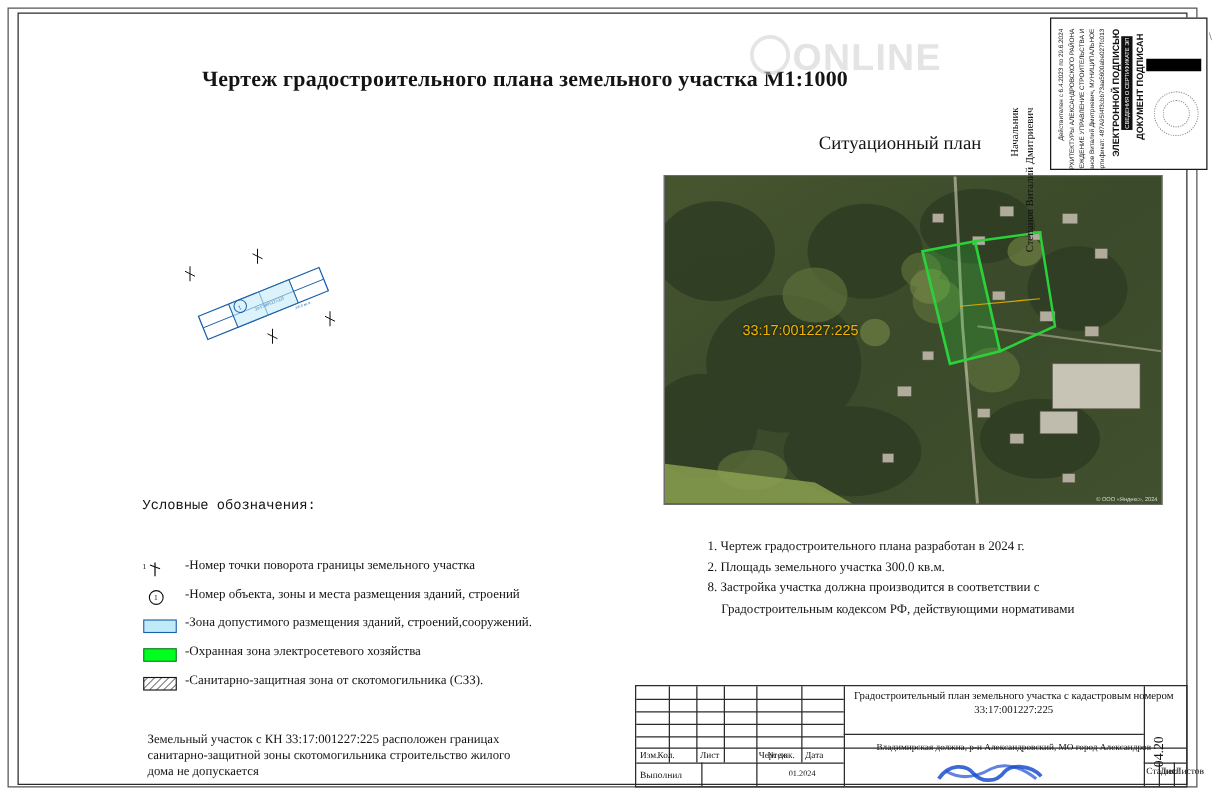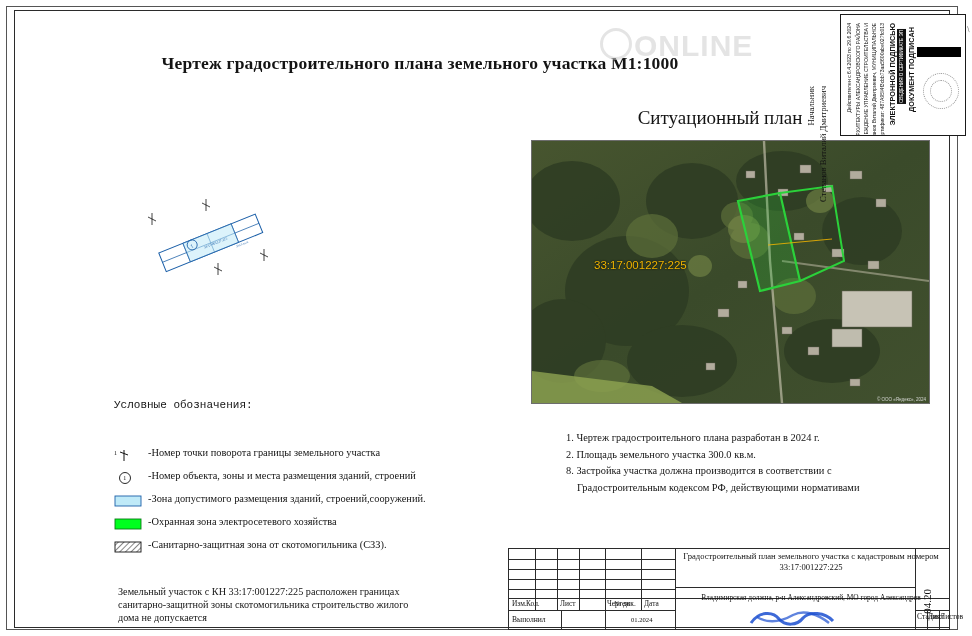--- a/index.html
+++ b/index.html
@@ -4,21 +4,21 @@
 <style>
   html,body{margin:0;padding:0;background:#f2f2f2;}
   body{width:972px;height:636px;overflow:hidden;font-family:"Liberation Serif",serif;}
   #page{position:relative;width:972px;height:636px;background:#ffffff;overflow:hidden;}
 
   
   .frame-outer{position:absolute;left:6px;top:6px;width:950px;height:622px;border:1px solid #555;}
   .frame-inner{position:absolute;left:14px;top:10px;width:934px;height:616px;border:1px solid #2b2b2b;}
 
   .title{position:absolute;left:60px;top:53px;width:720px;text-align:center;font-size:17.5px;font-weight:bold;color:#141414;letter-spacing:.2px;}
-  .subtitle{position:absolute;left:560px;top:107px;width:320px;text-align:center;font-size:19px;color:#141414;}
+  .subtitle{position:absolute;left:560px;top:107px;width:320px;text-align:center;font-size:15px;color:#141414;}
 
   
   .schematic{position:absolute;left:140px;top:195px;width:150px;height:90px;}
   .schematic svg{display:block;}
 
   
   .aerial{position:absolute;left:531px;top:140px;width:397px;height:262px;border:1px solid #6d6d6d;overflow:hidden;background:#3b4a2b;}
   .aerial .layer{position:absolute;inset:0;}
   .cad-label{position:absolute;left:62px;top:118px;font-size:11.5px;color:#f0b400;font-family:"Liberation Sans",sans-serif;text-shadow:0 0 2px #000;}
   .aerial-credit{position:absolute;right:3px;bottom:1px;font-size:4.5px;color:#e8e8e8;font-family:"Liberation Sans",sans-serif;opacity:.85;}

